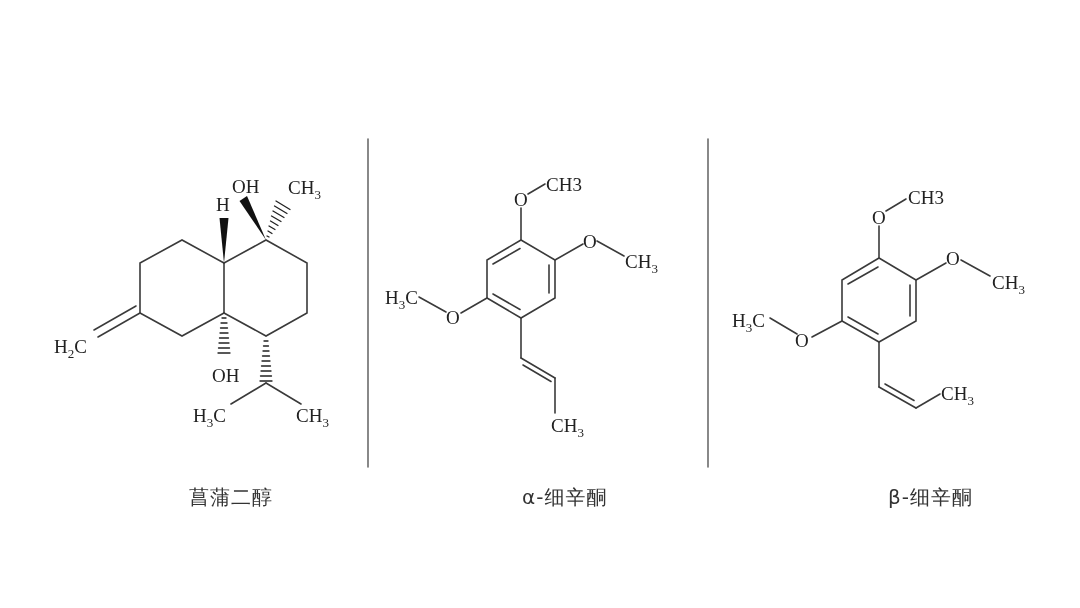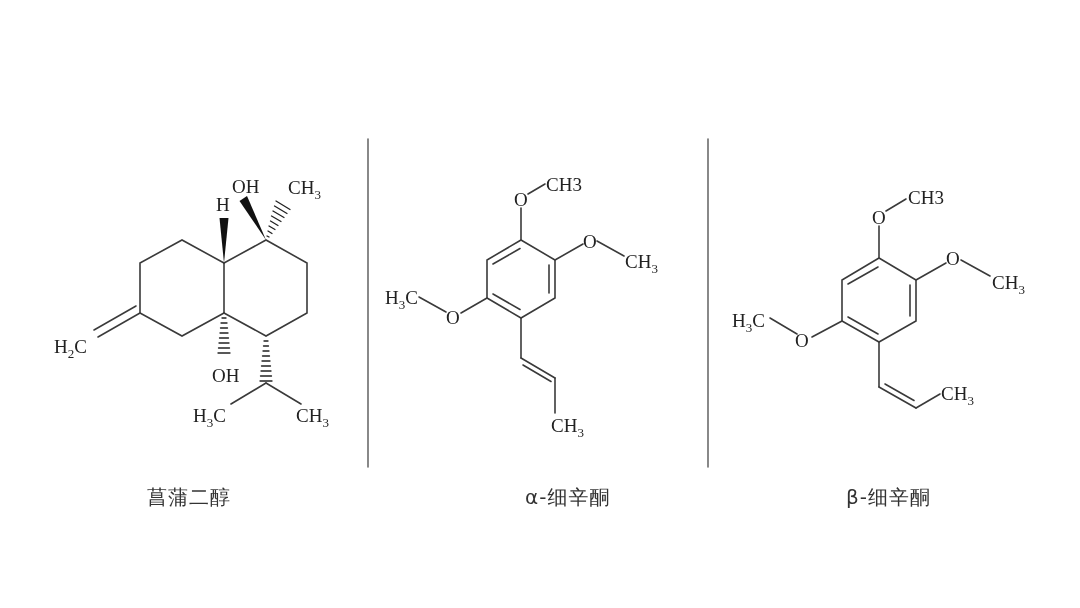--- a/index.html
+++ b/index.html
@@ -54,20 +54,21 @@
       font-size: 13px;
     }
     .caption {
       position: absolute;
       top: 484px;
       font-family: "DejaVu Sans", "Liberation Sans", sans-serif;
       font-size: 20px;
       color: #333333;
       letter-spacing: 1px;
       white-space: nowrap;
+      margin-left: 42px;
     }
   </style>
 </head>
 <body>
 
 <div id="figure">
 
   <svg class="chem" viewBox="0 0 1080 608" xmlns="http://www.w3.org/2000/svg">
 
     <line class="divider" x1="368" y1="139" x2="368" y2="467"></line>
@@ -189,15 +190,15 @@
 
       <line x1="879" y1="342" x2="879" y2="387"></line>
       <line x1="879" y1="387" x2="916" y2="408"></line>
       <line x1="885" y1="384" x2="914" y2="400.5"></line>
       <line x1="916" y1="408" x2="940" y2="394"></line>
       <text x="941" y="400"><tspan>CH</tspan><tspan class="sub" dy="5">3</tspan></text>
     </g>
   </svg>
 
   <div class="caption" style="left:147px;">菖蒲二醇</div>
-  <div class="caption" style="left:525px;">α-细辛酮</div>
+  <div class="caption" style="left:480px;">α-细辛酮</div>
   <div class="caption" style="left:846px;text-align:right;">β-细辛酮</div>
 </div>
 
 </body></html>

